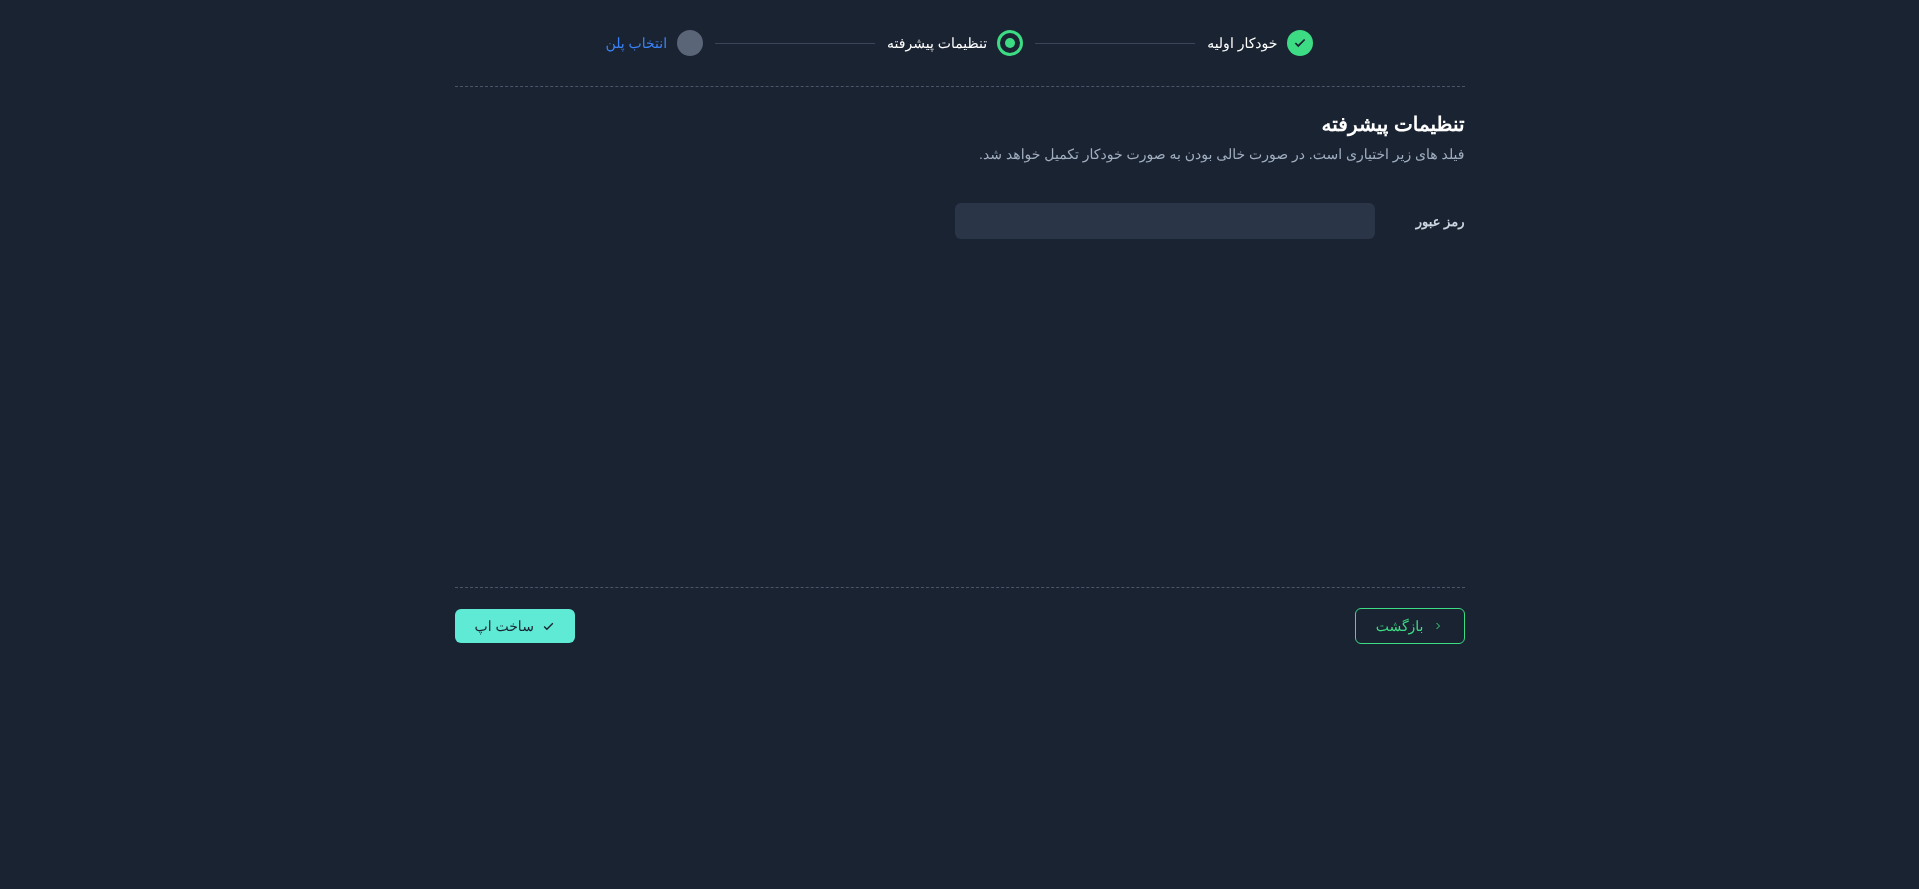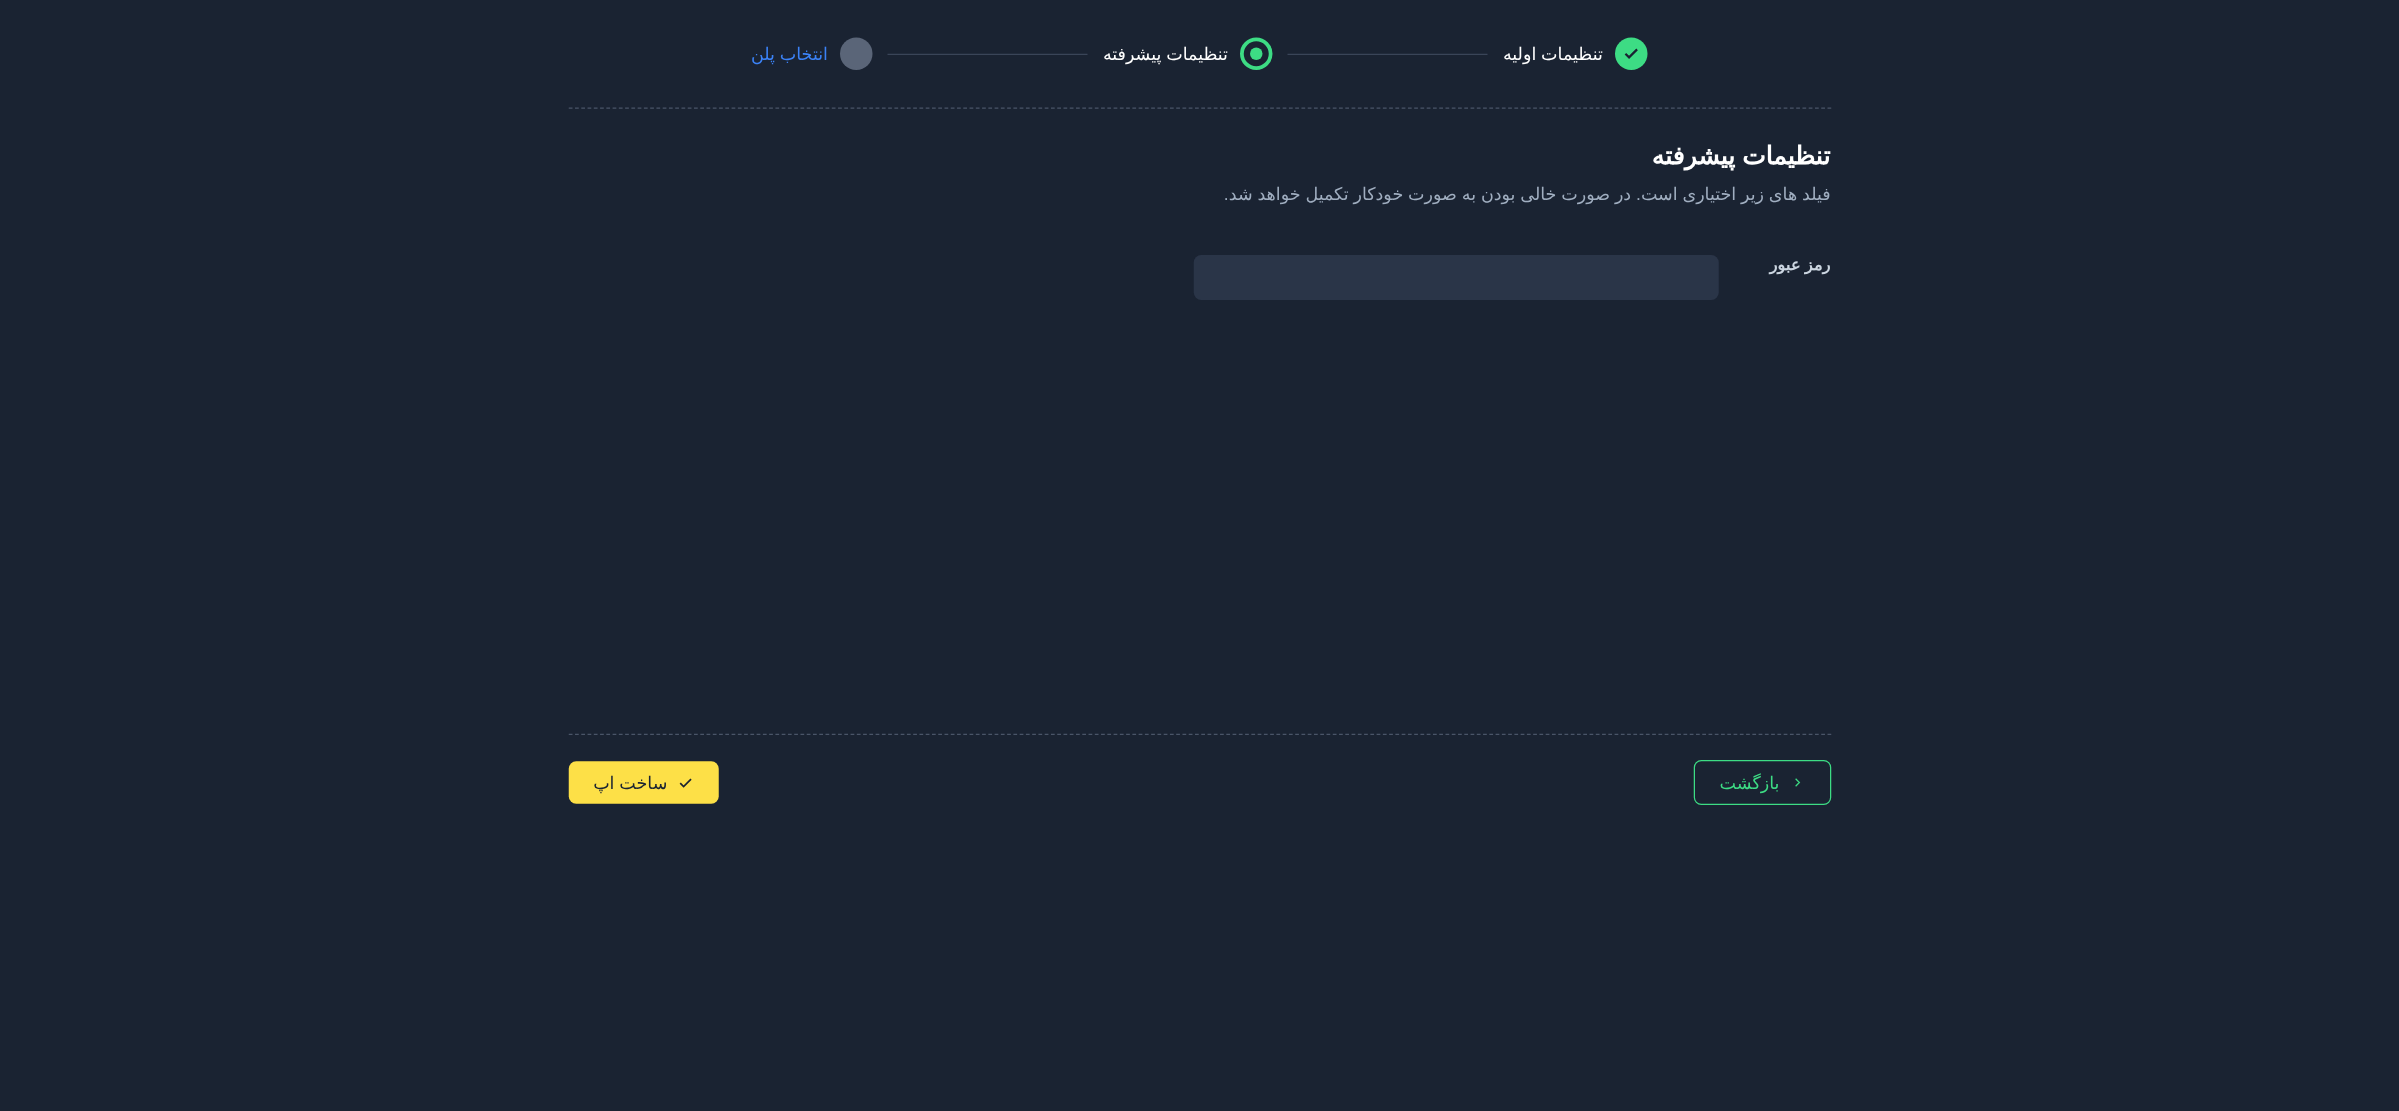--- a/index.html
+++ b/index.html
@@ -100,21 +100,21 @@
     color: #ffffff;
     margin-bottom: 10px;
   }
   .page-subtitle {
     font-size: 14px;
     color: #a0aec0;
     margin-bottom: 41px;
   }
   .form-row {
     display: flex;
-    align-items: flex-start;
+    align-items: center;
     gap: 20px;
   }
   .form-label {
     font-size: 13px;
     color: #cbd5e0;
     width: 70px;
     flex-shrink: 0;
     font-weight: 600;
   }
   .form-input {
@@ -154,21 +154,21 @@
     color: #3ddc84;
   }
   .btn-back svg {
     width: 12px;
     height: 12px;
     stroke: #3ddc84;
     stroke-width: 2;
     fill: none;
   }
   .btn-primary {
-    background-color: #fde047;
+    background-color: #5eead4;
     color: #1a2332;
   }
   .btn-primary svg {
     width: 13px;
     height: 13px;
     stroke: #1a2332;
     stroke-width: 2.5;
     fill: none;
   }
 </style>
@@ -177,21 +177,21 @@
 
 <div class="container">
 
   <div class="stepper">
     <div class="step">
       <span class="step-circle completed">
         <svg viewBox="0 0 24 24">
             <polyline points="4 12 9 17 20 6"></polyline>
           </svg>
       </span>
-      <span class="step-label completed">تنظیمات اولیه</span>
+      <span class="step-label completed">خودکار اولیه</span>
     </div>
     <div class="step-line"></div>
     <div class="step">
       <span class="step-circle current"></span>
       <span class="step-label current">تنظیمات پیشرفته</span>
     </div>
     <div class="step-line"></div>
     <div class="step">
       <span class="step-circle pending"></span>
       <span class="step-label pending">انتخاب پلن</span>

